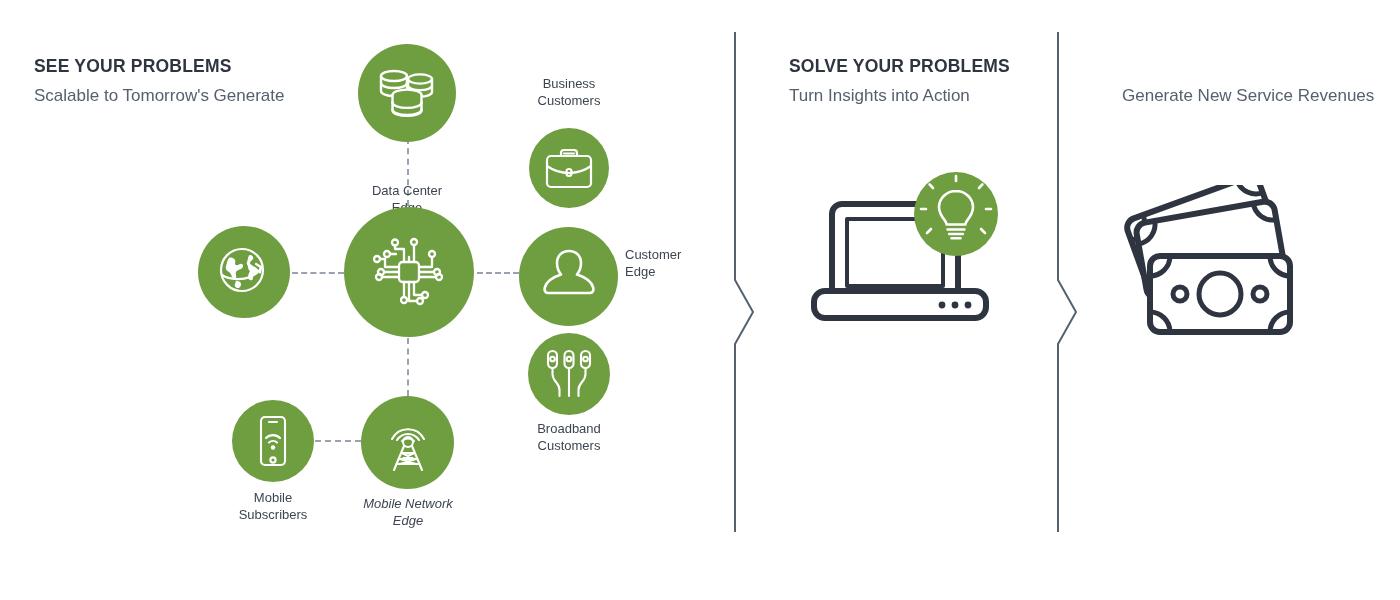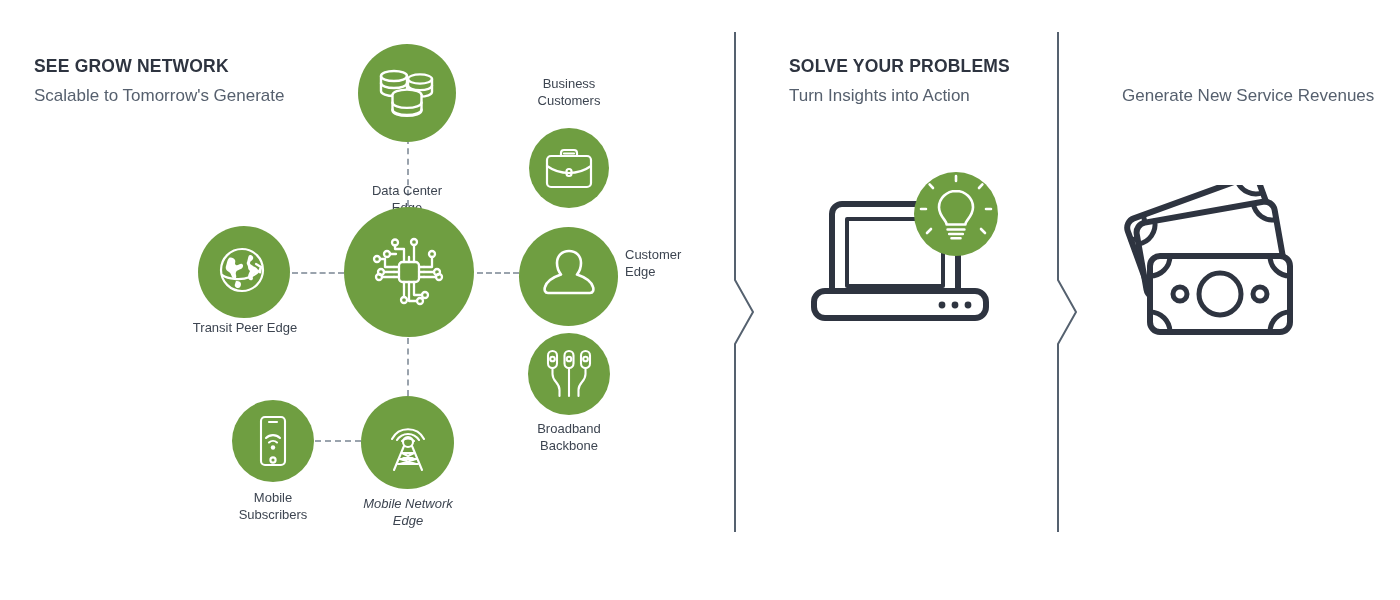--- a/index.html
+++ b/index.html
@@ -85,21 +85,21 @@
   
   .illus {
     position: absolute;
   }
 </style>
 </head>
 <body>
 
 <div id="stage">
 
-  <div class="sec-title" style="left:34px; top:56px;">SEE GROW NETWORK</div>
+  <div class="sec-title" style="left:34px; top:56px;">SEE YOUR PROBLEMS</div>
   <div class="sec-sub" style="left:34px; top:86px;">Scalable to Tomorrow's Generate</div>
 
   <div class="sec-title" style="left:789px; top:56px;">SOLVE YOUR PROBLEMS</div>
   <div class="sec-sub" style="left:789px; top:86px;">Turn Insights into Action</div>
 
   <div class="sec-sub" style="left:1122px; top:86px;">Generate New Service Revenues</div>
 
   <div class="conn-h" style="left:292px; top:272px; width:52px;"></div>
 
   <div class="conn-h" style="left:477px; top:272px; width:42px;"></div>
@@ -190,21 +190,20 @@
           <path d="M35 12c2 0 4 2 3 4s-3 2-3 4 3 2 4 4-1 4-3 4-3-2-3-4-2-3-1-5 1-7 3-7z"></path>
           <path d="M40 24c2 1 4 3 3 5s-4 1-5 3 1 4-1 5-4-1-4-3 1-4 2-6 3-5 5-4z"></path>
           <path d="M22 38c2 0 4 1 4 3s-1 4-3 4-4-2-3-4 0-3 2-3z"></path>
         </g>
 
         <path d="M7 32c6 4 18 6 28 2 6-2.5 10-6 11-10"></path>
         <path d="M41 21l5 3-1 5.5"></path>
       </svg>
     </span>
   </div>
-  <div class="node-label" style="left:164px; top:320px; width:162px;">Transit Peer Edge</div>
 
   <div class="node" style="left:232px; top:400px; width:82px; height:82px;">
     <span>
       <svg width="36" height="52" viewBox="0 0 36 52" fill="none" stroke="#ffffff" stroke-width="2.1" stroke-linecap="round" stroke-linejoin="round">
         <rect x="6" y="2" width="24" height="48" rx="4"></rect>
         <path d="M14 7h8"></path>
         <circle cx="18" cy="45" r="2.6"></circle>
 
         <path d="M11 23a10 10 0 0 1 14 0"></path>
         <path d="M14 27.5a6 6 0 0 1 8 0"></path>
@@ -271,21 +270,21 @@
         <rect x="38" y="3" width="9" height="17" rx="4.5"></rect>
         <circle cx="42.5" cy="11" r="2.3"></circle>
 
         <path d="M9.5 20v6c0 8 7 8 7 16v6"></path>
         <path d="M26 20v28"></path>
         <path d="M42.5 20v6c0 8-7 8-7 16v6"></path>
       </svg>
     </span>
   </div>
   <div class="node-label" style="left:489px; top:421px; width:160px;">Broadband
-Backbone</div>
+Customers</div>
 
   <div class="divider" style="left:718px;">
     <span>
       <svg width="36" height="500" viewBox="0 0 36 500" fill="none" stroke="#55616f" stroke-width="2" stroke-linecap="butt" stroke-linejoin="miter">
         <path d="M17 0v248l18 32-18 32v188"></path>
       </svg>
     </span>
   </div>
 
   <div class="divider" style="left:1041px;">

